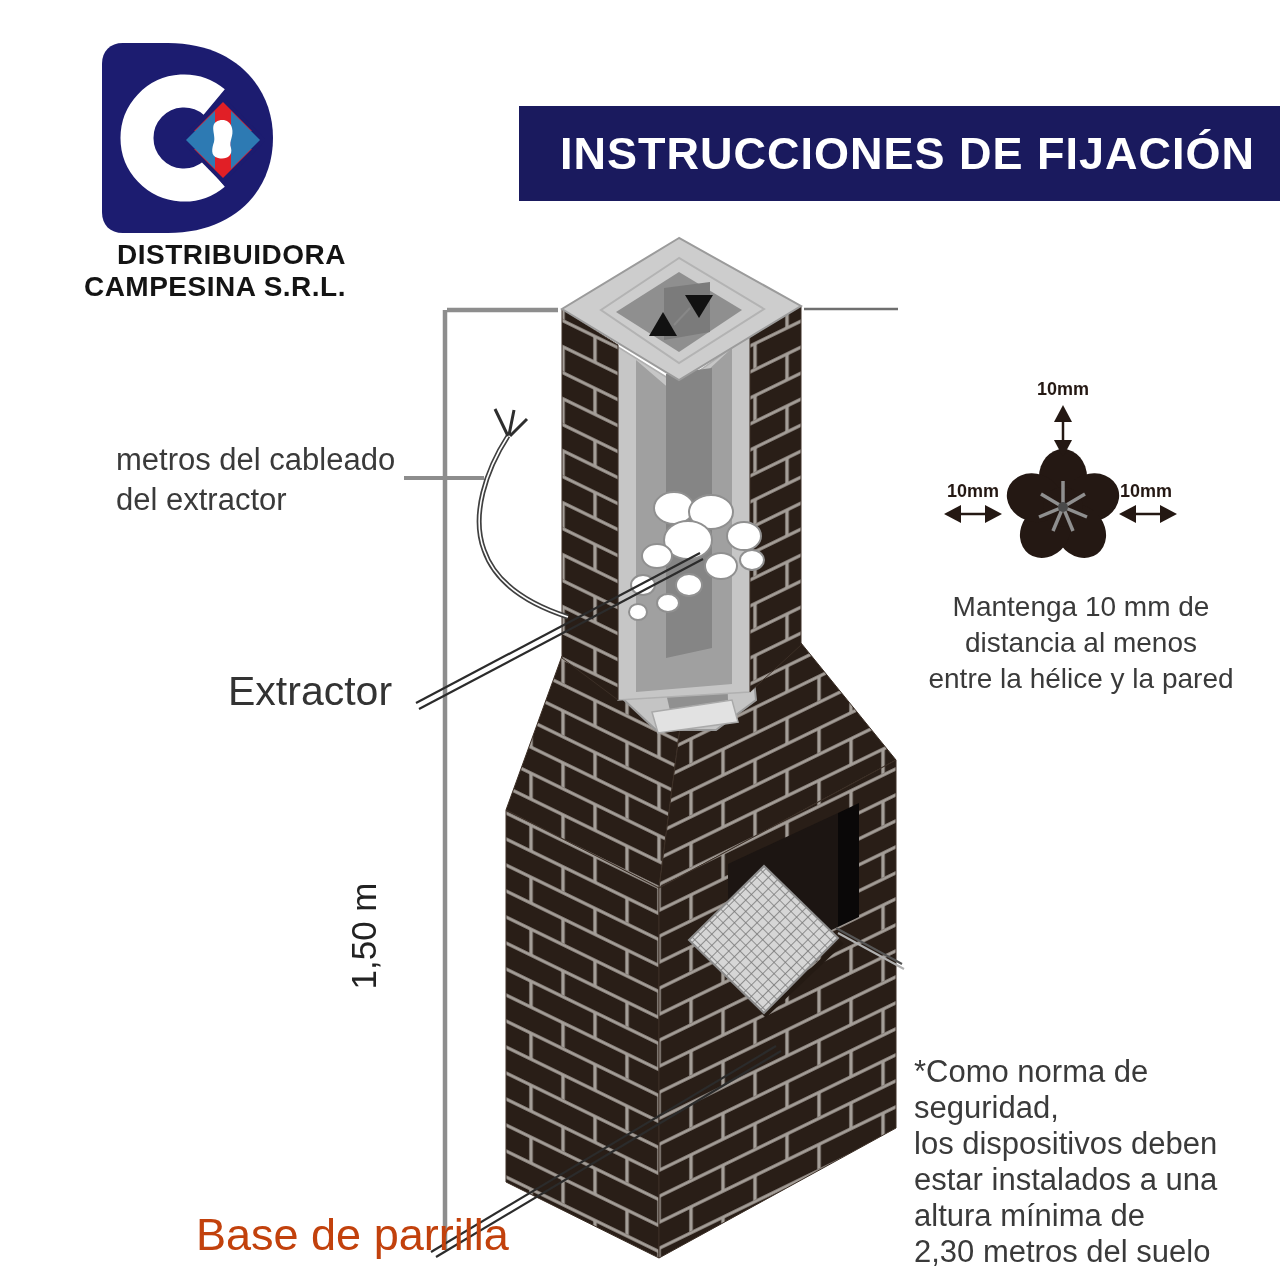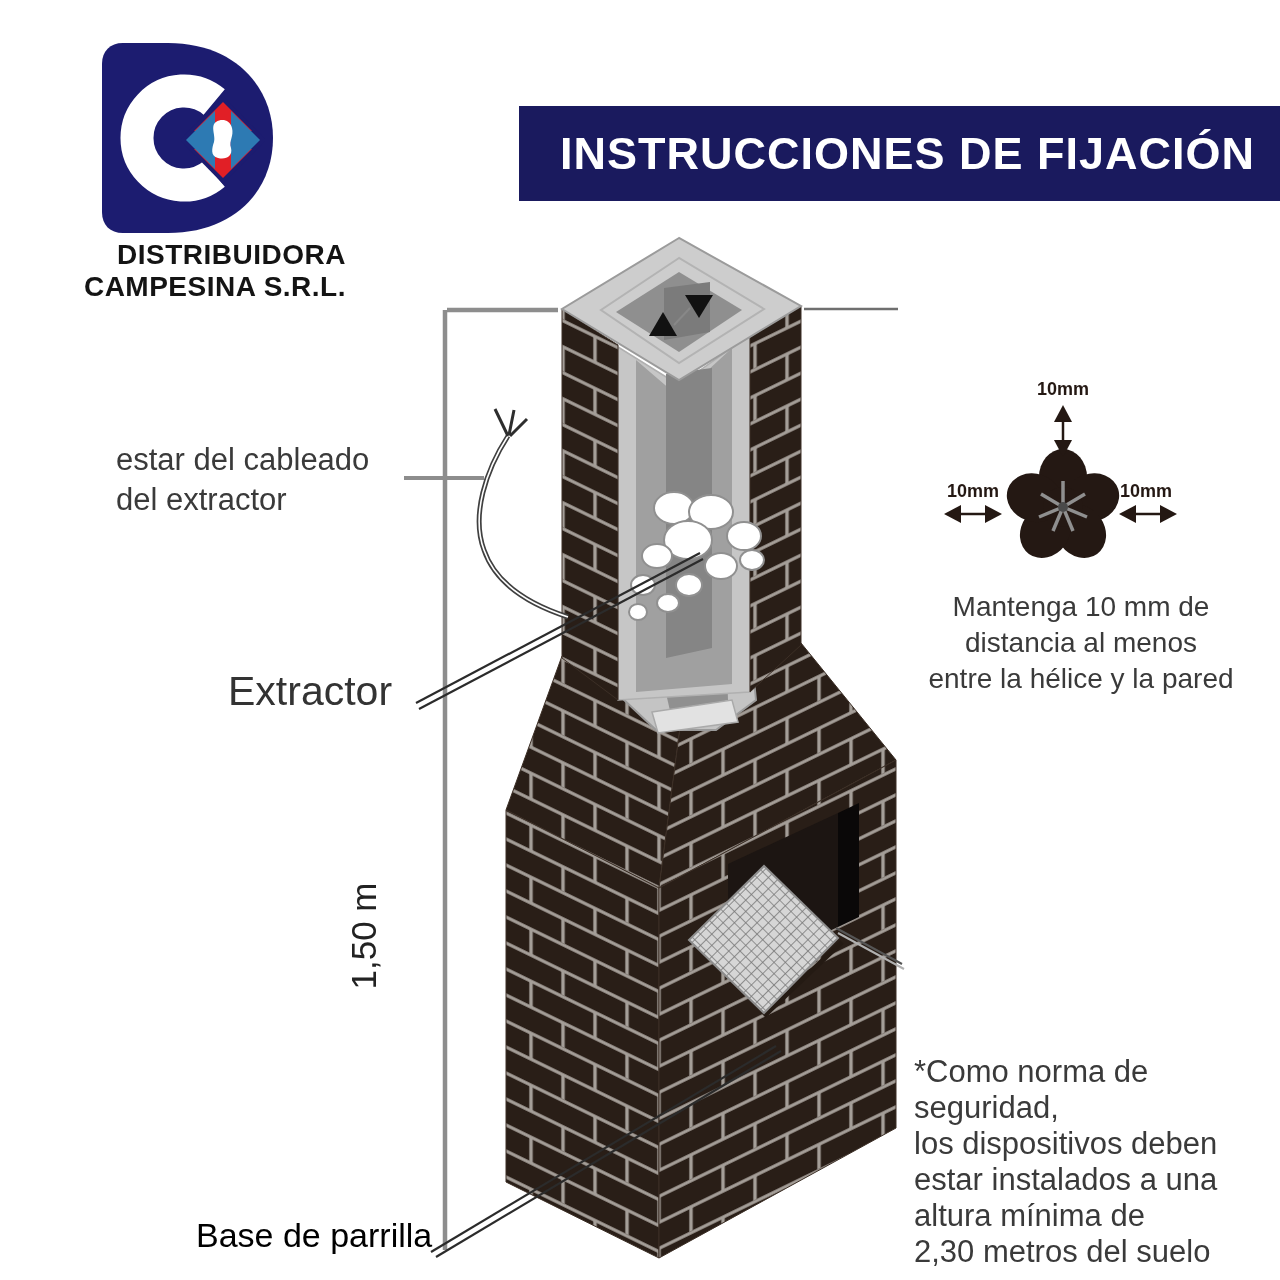--- a/index.html
+++ b/index.html
@@ -16,21 +16,21 @@
              font-size:28px;line-height:32px;color:#141414;letter-spacing:.5px;}
   
   .txt{font-size:31px;line-height:38px;color:#3a3a3a;}
   .diam{left:895px;top:276px;}
   .salida{left:100px;top:440px;line-height:40px;}
   .extractor{left:212px;top:672px;font-size:41px;color:#333;}
   .keep{left:855px;top:589px;width:420px;text-align:center;font-size:28px;line-height:36px;}
   .atten{left:870px;top:762px;width:410px;text-align:center;font-size:30px;line-height:37px;color:#2f2f2f;}
   .atten .u{text-decoration:underline;}
   .safety{left:898px;top:1054px;font-size:31px;line-height:36px;}
-  .base-lbl{left:180px;top:1216px;font-size:34px;color:#000000;}
+  .base-lbl{left:180px;top:1216px;font-size:45px;color:#c2410c;}
   .hdim{left:263px;top:916px;width:170px;text-align:center;font-size:35px;color:#222;
         transform:rotate(-90deg);}
   .fanlbl{font-size:18px;font-weight:bold;color:#241813;transform:translateX(-50%);white-space:nowrap;}
 </style>
 </head>
 <body>
 
 <div class="page">
 
   <svg class="abs" style="left:0;top:0" width="1280" height="1280" viewBox="0 0 1280 1280">
@@ -211,21 +211,21 @@
 
   <div class="abs txt safety">
     <div>*Como norma de seguridad,</div>
     <div>los dispositivos deben</div>
     <div>estar instalados a una</div>
     <div>altura mínima de</div>
     <div>2,30 metros del suelo</div>
   </div>
 
   <div class="abs txt salida">
-    <div>estar del cableado</div>
+    <div>metros del cableado</div>
     <div>del extractor</div>
   </div>
 
   <div class="abs txt extractor">Extractor</div>
 
   <div class="abs hdim">1,50 m</div>
 
   <div class="abs txt base-lbl">Base de parrilla</div>
 
 </div>

